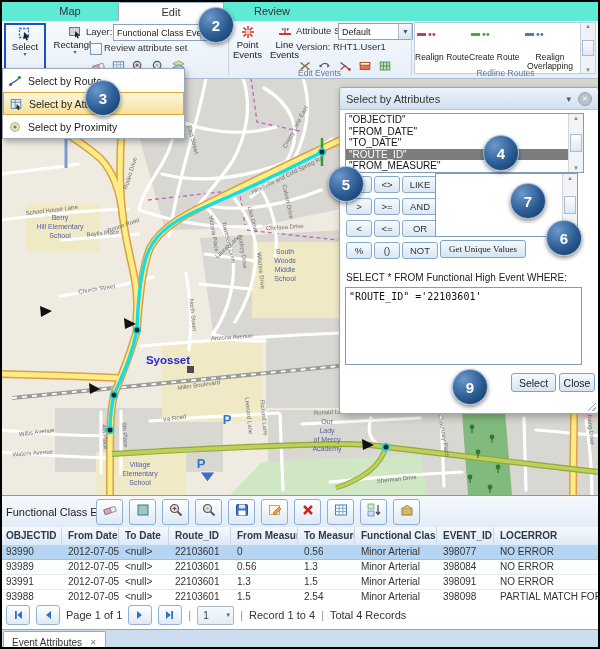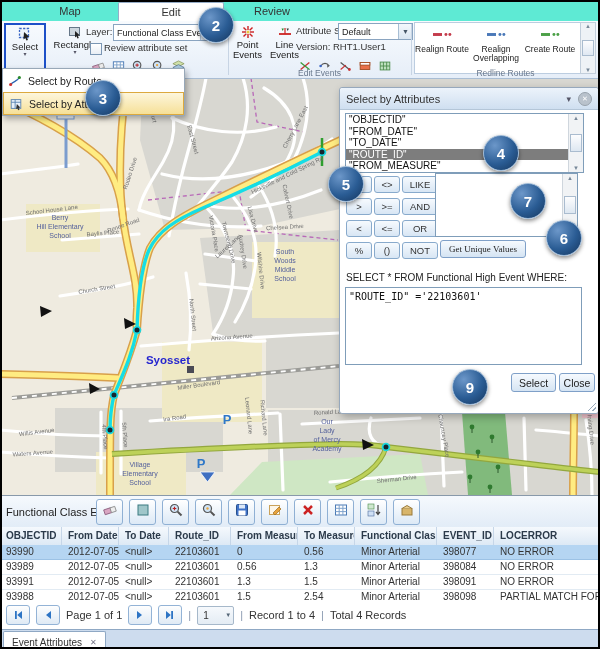--- a/index.html
+++ b/index.html
@@ -17,21 +17,21 @@
   .bigbtn .blab{line-height:10px;text-align:center;}
   .dda{font-size:6px;color:#556;line-height:5px;}
   .sel-outline{border:2px solid #1d50c8;}
   .mini-label{position:absolute;font-size:9.5px;color:#333;white-space:nowrap;}
   .combo{position:absolute;height:15px;background:#fff;border:1px solid #8aa4c0;font-size:9px;color:#222;display:flex;align-items:center;padding-left:3px;white-space:nowrap;overflow:hidden;}
   .combo .arr{position:absolute;right:0;top:0;bottom:0;width:13px;background:linear-gradient(#f4f8fc,#d9e5f1);border-left:1px solid #a8bed4;display:flex;align-items:center;justify-content:center;font-size:7px;color:#456;}
   .chk{position:absolute;width:10px;height:10px;border:1px solid #7a96b4;background:linear-gradient(#fff,#e8eef5);}
   .toolrow{position:absolute;display:flex;gap:3px;}
   .tool16{width:17px;height:17px;display:flex;align-items:center;justify-content:center;}
   .rl-panel{position:absolute;background:#fff;border:1px solid #bccde0;display:flex;}
-  .rl-btn{width:54px;display:flex;flex-direction:column;align-items:center;padding-top:7px;font-size:8.5px;color:#222;text-align:center;line-height:9px;}
+  .rl-btn{width:54px;display:flex;flex-direction:column;align-items:flex-start;padding-top:7px;font-size:8.5px;color:#222;text-align:center;line-height:9px;gap:8px;}
   .rl-btn svg{margin-bottom:6px;}
   .sbar{position:absolute;width:14px;background:#eef2f6;border:1px solid #c2cedb;display:flex;flex-direction:column;align-items:center;justify-content:space-between;font-size:6px;color:#789;}
   .sbar .thumb{width:10px;height:14px;background:linear-gradient(#fdfdfe,#dfe8f2);border:1px solid #aabccf;}
 
   
   .menu{position:absolute;left:2px;top:68px;width:181px;background:#fff;border:1px solid #98a8b8;box-shadow:2px 3px 6px rgba(0,0,0,.3);z-index:30;}
   .menu-item{height:23px;display:flex;align-items:center;gap:5px;padding-left:4px;font-size:10.5px;color:#222;}
   .menu-item.hl{background:linear-gradient(#fdf6dc,#f6e098);border:1px solid #dca93e;height:21px;}
   .mi-icon{width:16px;height:16px;display:flex;align-items:center;justify-content:center;}
 
@@ -252,33 +252,33 @@
         <div class="rl-btn">
           <svg viewBox="0 0 18 8" width="22" height="9">
             <line x1="1" y1="4" x2="9" y2="4" stroke="#c43b4b" stroke-width="2.6"></line>
             <circle cx="12.5" cy="4" r="1.3" fill="#c43b4b"></circle>
             <circle cx="16" cy="4" r="1.3" fill="#c43b4b"></circle>
           </svg>
           <div>Realign Route</div>
         </div>
         <div class="rl-btn">
           <svg viewBox="0 0 18 8" width="22" height="9">
+            <line x1="1" y1="4" x2="9" y2="4" stroke="#4ba046" stroke-width="2.6"></line>
+            <circle cx="12.5" cy="4" r="1.3" fill="#4ba046"></circle>
+            <circle cx="16" cy="4" r="1.3" fill="#4ba046"></circle>
+          </svg>
+          <div>Create Route</div>
+        </div>
+        <div class="rl-btn">
+          <svg viewBox="0 0 18 8" width="22" height="9">
             <line x1="1" y1="4" x2="9" y2="4" stroke="#4a78b8" stroke-width="2.6"></line>
             <circle cx="12.5" cy="4" r="1.3" fill="#4a78b8"></circle>
             <circle cx="16" cy="4" r="1.3" fill="#4a78b8"></circle>
           </svg>
           <div>Realign Overlapping</div>
-        </div>
-        <div class="rl-btn">
-          <svg viewBox="0 0 18 8" width="22" height="9">
-            <line x1="1" y1="4" x2="9" y2="4" stroke="#4ba046" stroke-width="2.6"></line>
-            <circle cx="12.5" cy="4" r="1.3" fill="#4ba046"></circle>
-            <circle cx="16" cy="4" r="1.3" fill="#4ba046"></circle>
-          </svg>
-          <div>Create Route</div>
         </div>
       </div>
     <div class="sbar" style="left:580px;top:1px;height:50px;">
       <span>▲</span>
       <span class="thumb"></span>
       <span>▼</span>
     </div>
     <div class="grp-label" style="left:411px;width:189px;">Redline Routes</div>
   </div>
 
@@ -490,20 +490,29 @@
         <span class="mi-icon">
           <svg viewBox="0 0 16 16" width="14" height="14">
             <rect x="2.5" y="3" width="11" height="10" fill="#e8f0fa" stroke="#5580b0"></rect>
             <line x1="2.5" y1="6" x2="13.5" y2="6" stroke="#5580b0"></line>
             <line x1="7" y1="3" x2="7" y2="13" stroke="#5580b0"></line>
             <path d="M9 8 L13 12 L11 12.5 L12 14.5 L10.5 15 L9.5 12.8 L8 13.8 Z" fill="#333"></path>
           </svg>
         </span>
         <span class="mi-label">Select by Attributes</span>
       </div>
+      <div class="menu-item">
+        <span class="mi-icon">
+          <svg viewBox="0 0 16 16" width="14" height="14">
+            <circle cx="8" cy="8" r="5" fill="#f0e8a0" stroke="#999"></circle>
+            <circle cx="8" cy="8" r="1.8" fill="#5580b0"></circle>
+          </svg>
+        </span>
+        <span class="mi-label">Select by Proximity</span>
+      </div>
     </div>
 
   <div class="dialog">
     <div class="dlg-head">
       <span>Select by Attributes</span>
       <span class="sp"></span>
       <span class="dlg-caret">▾</span>
       <span class="dlg-close">✕</span>
     </div>
     <div class="listbox" style="left:5px;top:25px;width:237px;height:58px;">

